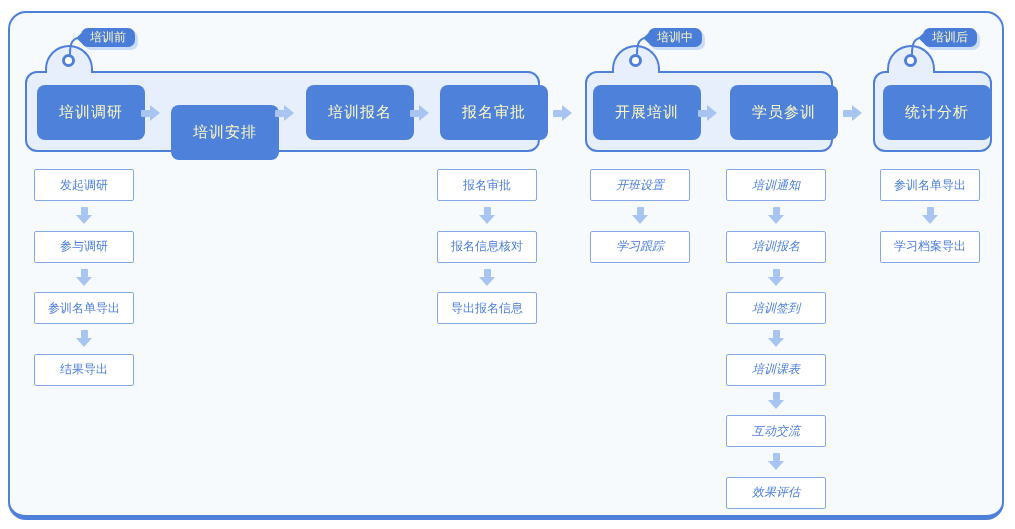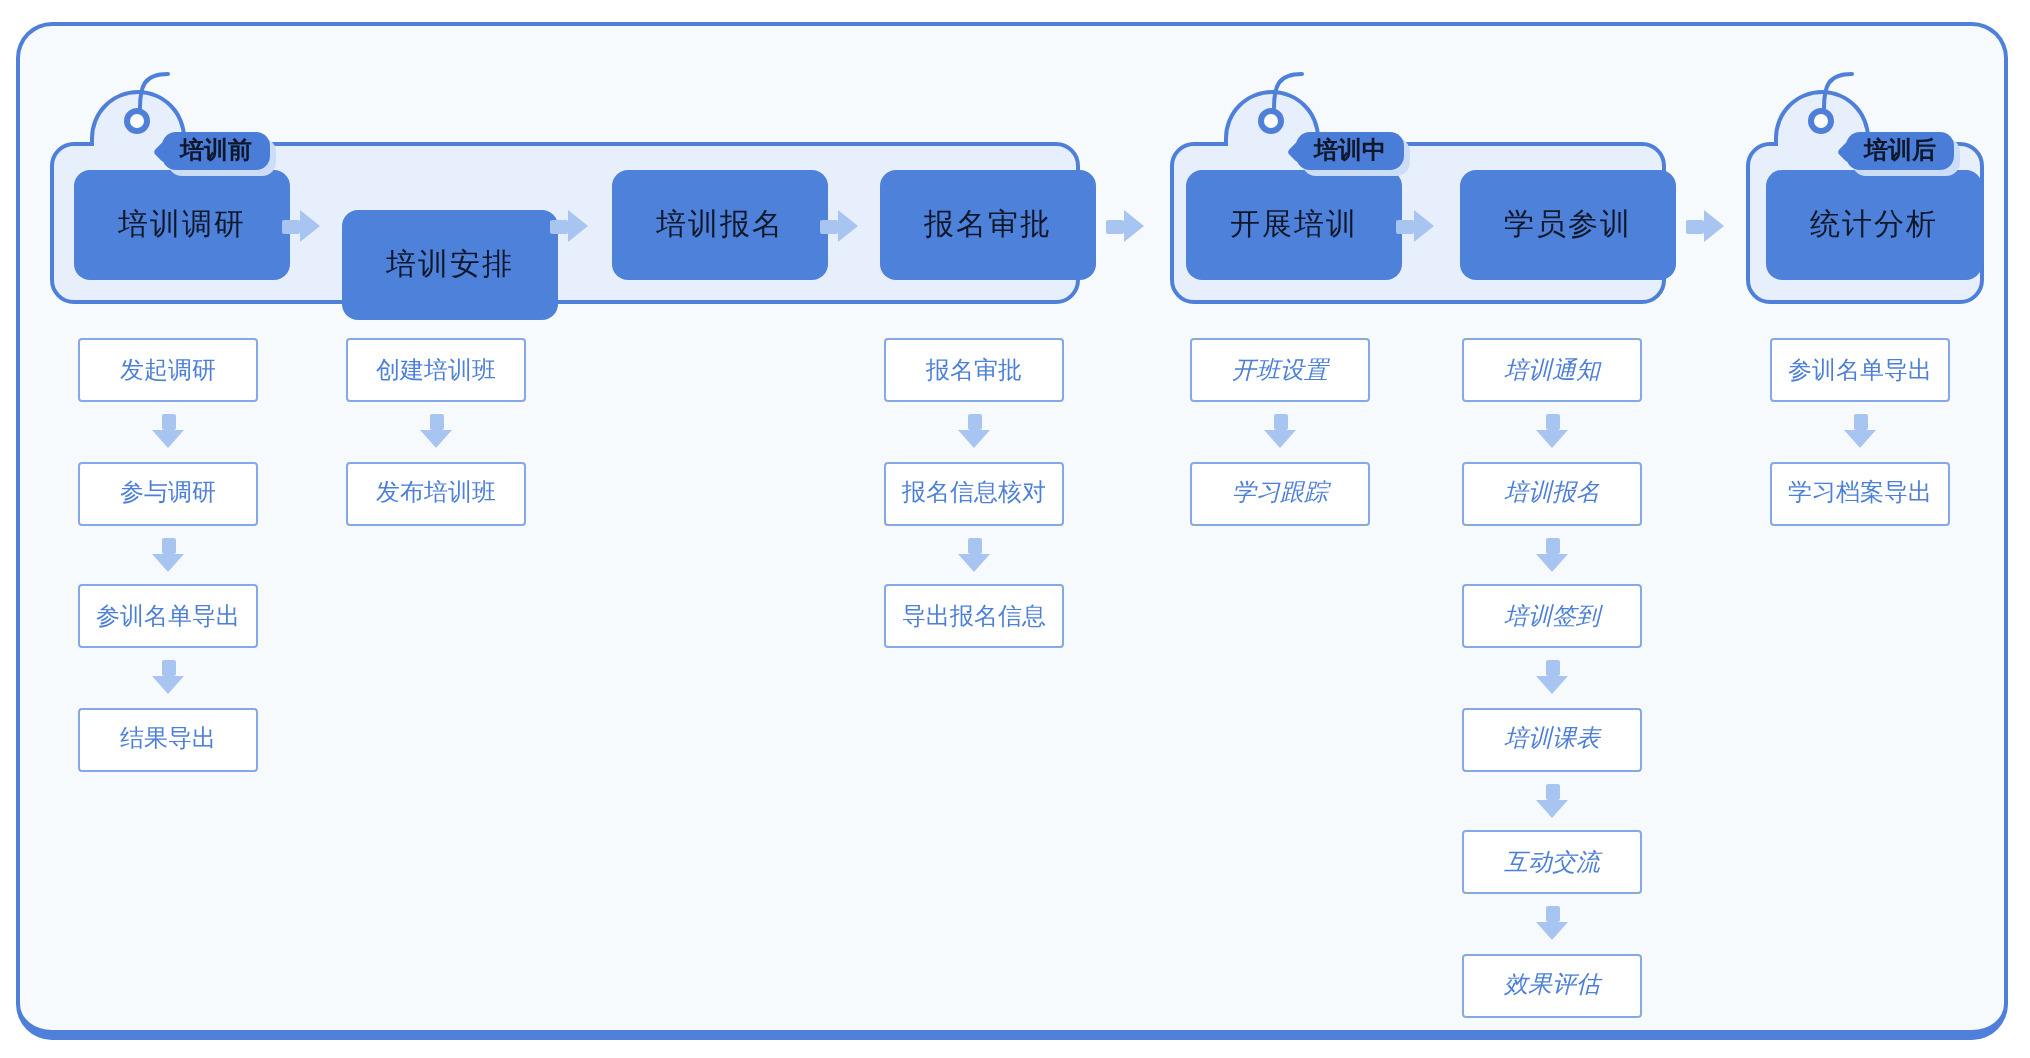--- a/index.html
+++ b/index.html
@@ -52,56 +52,55 @@
     border-radius:24px 24px 0 0;
   }
   .grommet{
     position:absolute;left:17px;top:26px;width:13px;height:13px;
     background:#ffffff;border:3px solid var(--accent-blue);border-radius:50%;
     z-index:3;
   }
   .string{position:absolute;left:21px;top:4px;z-index:2;}
   .tag{
     position:absolute;left:36px;top:0;
-    background:var(--tag-fill);color:#0f172a;
-    font-size:12px;font-weight:bold;line-height:13px;
+    background:var(--tag-fill);color:#fef9c3;
+    font-size:12px;font-weight:normal;line-height:13px;
     padding:3px 9px;border-radius:7px;white-space:nowrap;
     box-shadow:3px 3px 0 var(--tag-shadow);
     z-index:4;
-    margin-top:38px;
   }
   .tag::before{
     content:"";position:absolute;left:-3px;top:6px;width:8px;height:8px;
     background:var(--tag-fill);transform:rotate(45deg);border-radius:2px;
   }
 
   
   .mblock{
     position:absolute;top:85px;width:108px;height:55px;
     background:var(--block-fill);border-radius:8px;
-    color:#0f172a;font-size:15px;letter-spacing:1px;
+    color:#fef9c3;font-size:15px;letter-spacing:1px;
     display:flex;align-items:center;justify-content:center;
     z-index:2;white-space:nowrap;
   }
   .mb0{left:37px;}.mb1{left:171px;margin-top:20px;}.mb2{left:306px;}.mb3{left:440px;}
   .mb4{left:593px;}.mb5{left:730px;}.mb6{left:883px;}
 
   
   .ra{position:absolute;top:105px;display:flex;align-items:center;z-index:3;}
   .ra0{left:141px;}.ra1{left:275px;}.ra2{left:410px;}
   .ra3{left:553px;}.ra4{left:698px;}.ra5{left:843px;}
   .ra .bar{width:9px;height:7px;background:var(--arrow-blue);border-radius:1px;}
   .ra .head{width:0;height:0;border-top:8px solid transparent;border-bottom:8px solid transparent;border-left:10px solid var(--arrow-blue);}
 
   
   .col{position:absolute;top:169px;width:90px;display:flex;flex-direction:column;align-items:center;}
   .c0{left:39px;}.c1{left:173px;}.c2{left:307px;}.c3{left:442px;}
   .c4{left:595px;font-style:italic;}.c5{left:731px;font-style:italic;}.c6{left:885px;}
   .sbox{
-    width:90px;height:32px;background:#ffffff;
+    width:100px;height:32px;background:#ffffff;
     border:1px solid var(--substep-border);border-radius:2px;
     color:var(--substep-text);font-size:12px;
     display:flex;align-items:center;justify-content:center;
     white-space:nowrap;
   }
   .vgap{height:29.5px;display:flex;flex-direction:column;align-items:center;justify-content:center;}
   .da{display:flex;flex-direction:column;align-items:center;}
   .da .bar{width:7px;height:8px;background:var(--arrow-blue);border-radius:1px;}
   .da .head{width:0;height:0;border-left:8px solid transparent;border-right:8px solid transparent;border-top:9px solid var(--arrow-blue);}
 </style>
@@ -191,30 +190,20 @@
     <div class="sbox">参训名单导出</div>
     <div class="vgap">
         <div class="da">
           <div class="bar"></div>
           <div class="head"></div>
         </div>
       </div>
     <div class="sbox">结果导出</div>
   </div>
 
-  <div class="col c1">
-    <div class="sbox">创建培训班</div>
-    <div class="vgap">
-        <div class="da">
-          <div class="bar"></div>
-          <div class="head"></div>
-        </div>
-      </div>
-    <div class="sbox">发布培训班</div>
-  </div>
 
 
   <div class="col c3">
     <div class="sbox">报名审批</div>
     <div class="vgap">
         <div class="da">
           <div class="bar"></div>
           <div class="head"></div>
         </div>
       </div>

